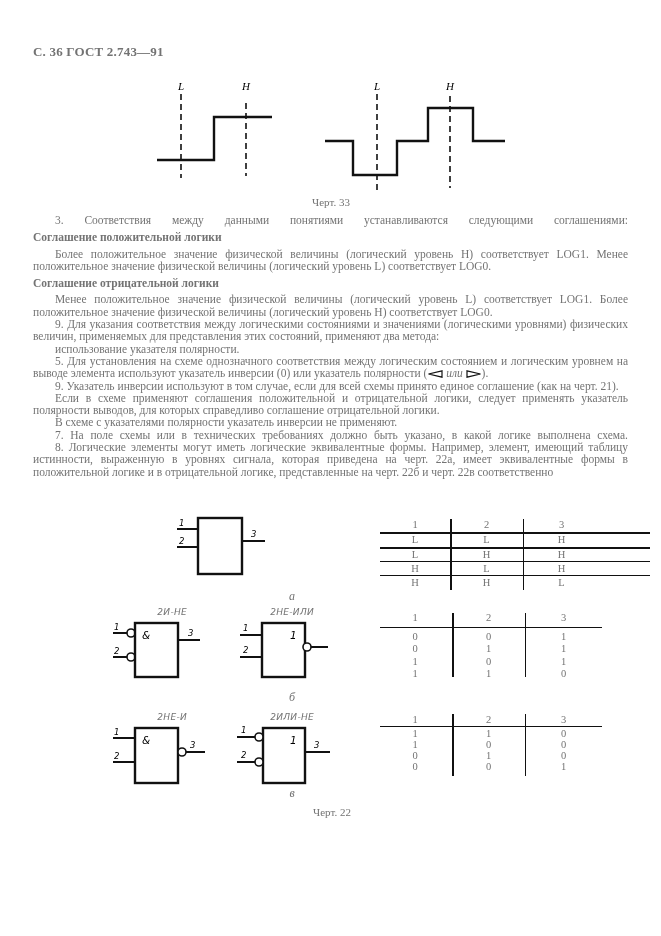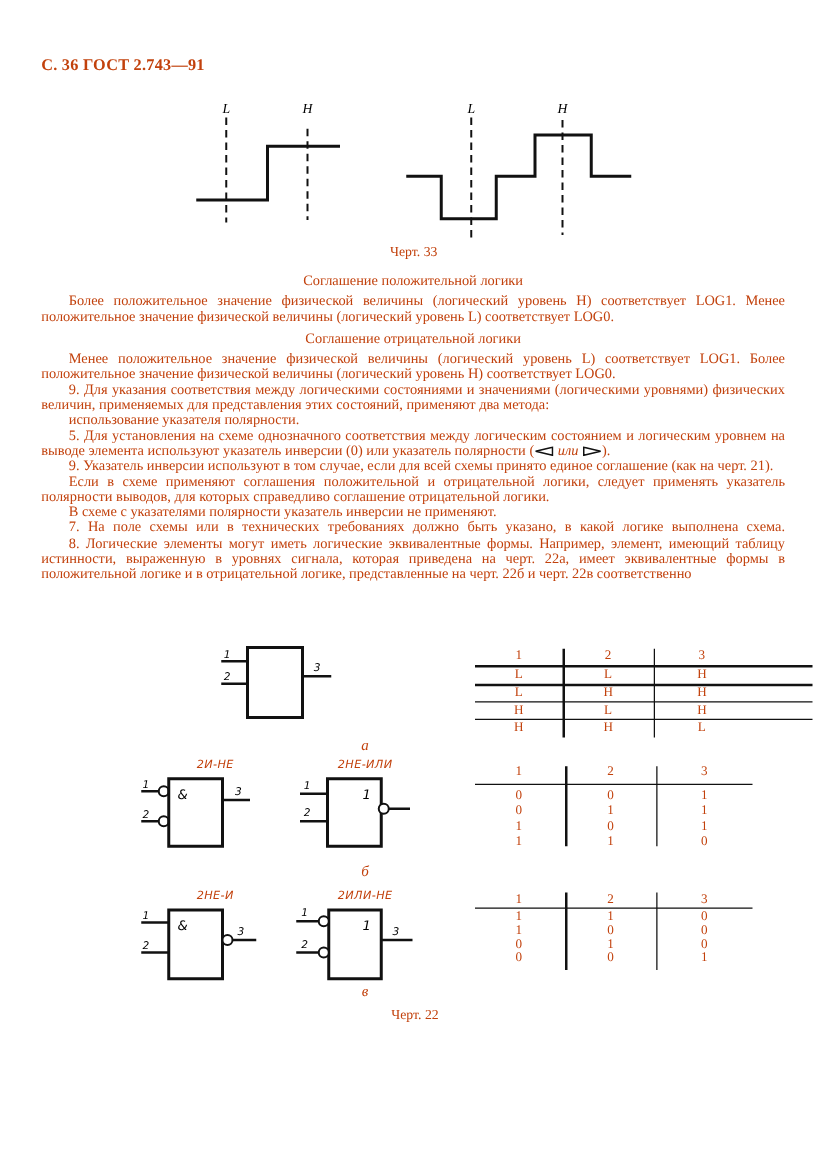--- a/index.html
+++ b/index.html
@@ -1,31 +1,31 @@
 <!DOCTYPE html>
 <html><head>
 <meta charset="utf-8">
 <style>
   html,body{margin:0;padding:0;background:#e8e8e8;}
   .page{position:relative;width:661px;height:936px;background:#ffffff;overflow:hidden;
-        font-family:"Liberation Serif",serif;color:#c2410c;}
+        font-family:"Liberation Serif",serif;color:#737373;}
   .abs{position:absolute;}
 
   
   .hdr{left:33px;top:44px;font-size:13px;font-weight:bold;letter-spacing:.2px;}
 
   
   .cap{font-size:11px;text-align:center;}
   .sub{font-size:12px;font-style:italic;text-align:center;}
 
   
   .textblock{left:33px;top:214px;width:595px;font-size:11.5px;line-height:12.3px;}
   .p{margin:0;text-indent:22px;text-align:justify;}
   .jl{text-align-last:justify;}
-  .hc{margin:5px 0 4px 0;text-align:center;font-weight:normal;text-indent:0;}
+  .hc{margin:5px 0 4px 0;text-align:left;font-weight:bold;text-indent:0;}
   .pol{vertical-align:-1px;}
 
   
   .gtitle{font-family:"DejaVu Sans",sans-serif;font-style:italic;font-size:9px;
           text-align:right;letter-spacing:.3px;}
 
   
   .tt{position:absolute;width:270px;font-size:10.5px;}
   .tt span{position:absolute;text-align:center;height:13px;line-height:13px;display:block;}
   .tt .hl{position:absolute;background:#111;}
@@ -54,20 +54,21 @@
 
     <text class="wlab" x="237" y="12" text-anchor="middle">L</text>
     <text class="wlab" x="310" y="12" text-anchor="middle">H</text>
     <line x1="237" y1="16" x2="237" y2="112" stroke="#111" stroke-width="1.6" stroke-dasharray="6,4"></line>
     <line x1="310" y1="18" x2="310" y2="110" stroke="#111" stroke-width="1.6" stroke-dasharray="6,4"></line>
     <path d="M 185 63 H 213 V 97 H 257 V 63 H 288 V 30 H 333 V 63 H 365" fill="none" stroke="#111" stroke-width="2.4"></path>
   </svg>
   <div class="abs cap" style="left:291px;top:196px;width:80px;">Черт. 33</div>
 
   <div class="abs textblock">
+    <p class="p jl">3. Соответствия между данными понятиями устанавливаются следующими соглашениями:</p>
     <p class="p hc">Соглашение положительной логики</p>
     <p class="p">Более положительное значение физической величины (логический уровень H) соответствует LOG1. Менее положительное значение физической величины (логический уровень L) соответствует LOG0.</p>
     <p class="p hc">Соглашение отрицательной логики</p>
     <p class="p">Менее положительное значение физической величины (логический уровень L) соответствует LOG1. Более положительное значение физической величины (логический уровень H) соответствует LOG0.</p>
     <p class="p">9. Для указания соответствия между логическими состояниями и значениями (логическими уровнями) физических величин, применяемых для представления этих состояний, применяют два метода:</p>
     <p class="p">использование указателя полярности.</p>
     <p class="p"><span>5. Для установления на схеме однозначного соответствия между логическим состоянием и логическим уровнем на выводе элемента используют указатель инверсии (0) или указатель полярности (</span><svg class="pol" width="16" height="8" viewBox="0 0 16 8">
           <polygon points="15,0.8 1.5,4 15,7.2" fill="#fff" stroke="#111" stroke-width="1.2"></polygon>
         </svg>&nbsp;<i>или</i>&nbsp;<svg class="pol" width="16" height="8" viewBox="0 0 16 8">
           <polygon points="1,0.8 14.5,4 1,7.2" fill="#fff" stroke="#111" stroke-width="1.2"></polygon>

